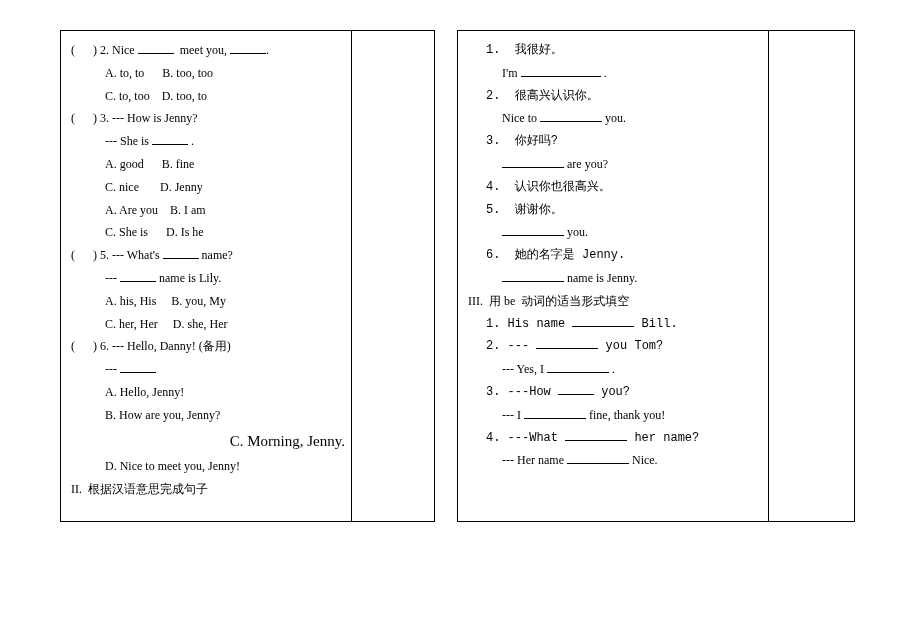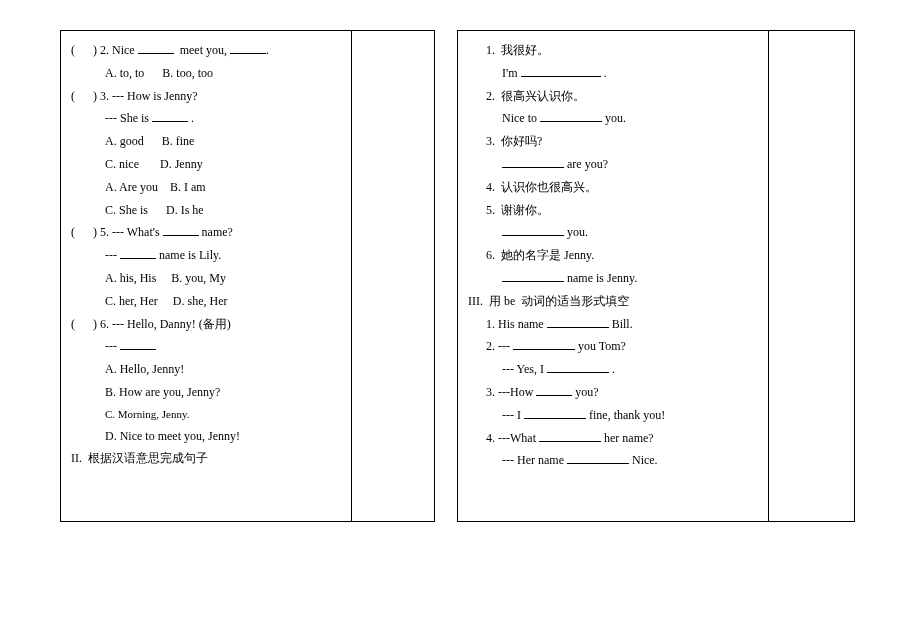--- a/index.html
+++ b/index.html
@@ -32,37 +32,38 @@
   .panel-right .col-main { width: 310px; }
   .panel-right .col-side { width: 85px; border-left: 1px solid #000; }
   .col-main {
     padding: 8px 6px 8px 10px;
     box-sizing: border-box;
   }
   .line {
     line-height: 1.9;
     white-space: pre;
   }
-  .indent1 { padding-left: 18px; }
+  .indent1 { padding-left: 18px; font-family: Liberation Mono, monospace; }
   .indent2 { padding-left: 34px; font-family: Liberation Serif, serif; }
-  .small { font-size: 11px; }
+  .small { font-size: 15px; text-align: right; }
   .blank-short { display:inline-block; border-bottom:1px solid #000; width:36px; height:0.9em; vertical-align:baseline;}
   .blank-med { display:inline-block; border-bottom:1px solid #000; width:62px; height:0.9em; vertical-align:baseline;}
   .blank-long { display:inline-block; border-bottom:1px solid #000; width:80px; height:0.9em; vertical-align:baseline;}
 </style>
 </head>
 <body>
 
 <div class="page-wrap">
 
   <div class="panel panel-left">
     <div class="col-main">
 
       <div class="line"><span>(      ) 2. Nice </span><span class="blank-short"></span><span>  meet you, </span><span class="blank-short"></span><span>.</span></div>
       <div class="line indent2"><span>A. to, to</span>      <span>B. too, too</span></div>
+      <div class="line indent2"><span>C. to, too</span>    <span>D. too, to</span></div>
 
       <div class="line">(      ) 3. --- How is Jenny?</div>
       <div class="line indent2"><span>--- She is </span><span class="blank-short"></span><span> .</span></div>
       <div class="line indent2"><span>A. good</span>      <span>B. fine</span></div>
       <div class="line indent2"><span>C. nice</span>       <span>D. Jenny</span></div>
 
       <div class="line indent2"><span>A. Are you</span>    <span>B. I am</span></div>
       <div class="line indent2"><span>C. She is</span>      <span>D. Is he</span></div>
 
       <div class="line"><span>(      ) 5. --- What's </span><span class="blank-short"></span><span> name?</span></div>

